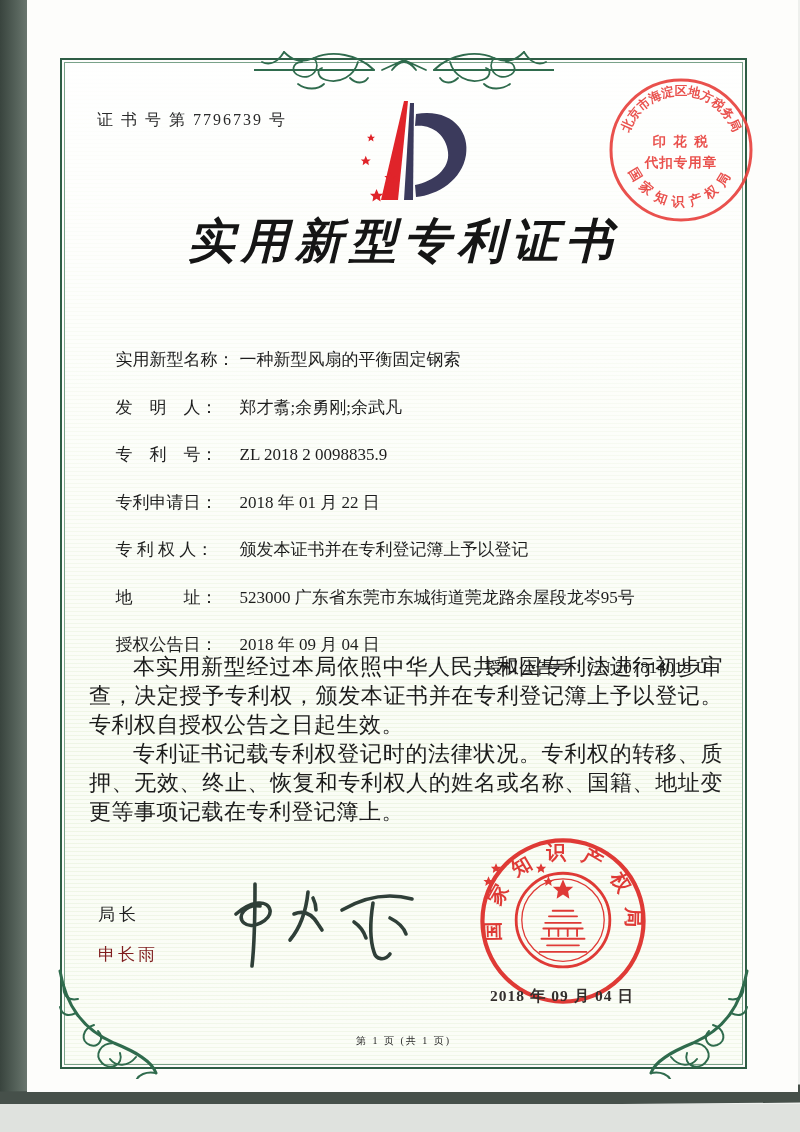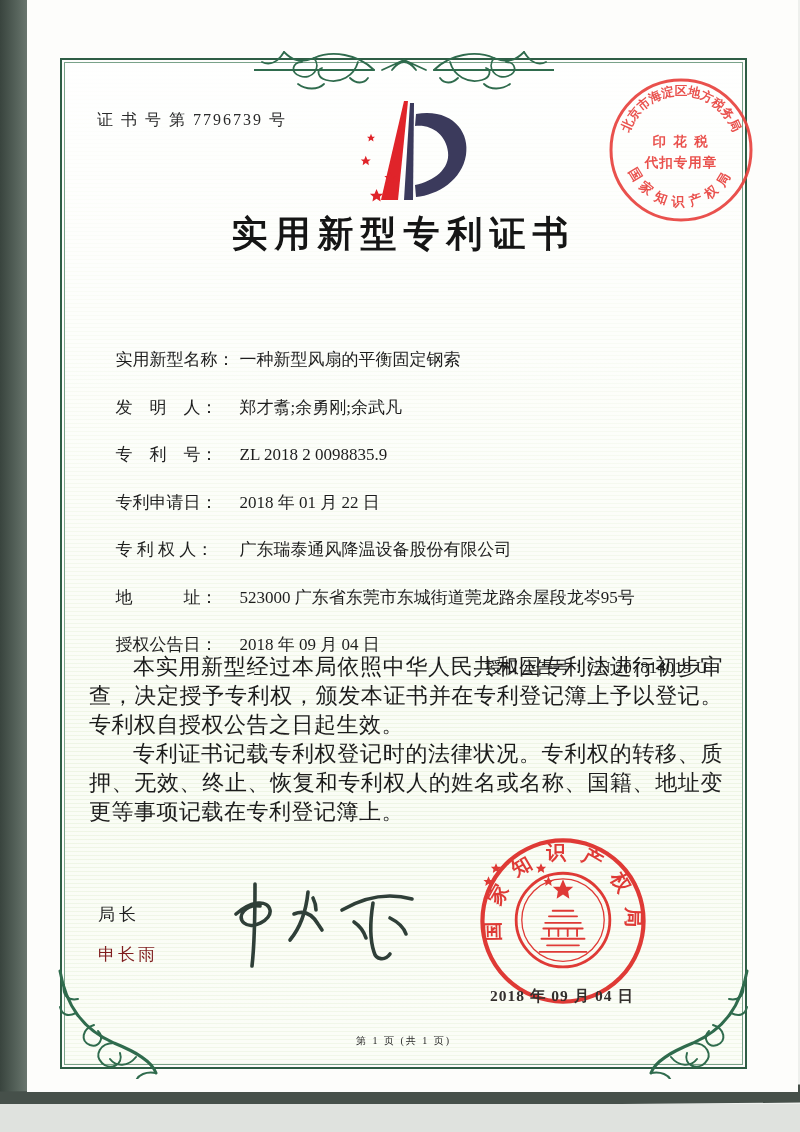--- a/index.html
+++ b/index.html
@@ -24,21 +24,21 @@
       linear-gradient(180deg,rgba(255,255,255,.95) 0%,rgba(255,255,255,.55) 40%,rgba(255,255,255,.18) 70%,rgba(255,255,255,.35) 100%),
       repeating-linear-gradient(0deg,#eaf3de 0px,#eaf3de 1px,#f9fcf3 1px,#f9fcf3 4px);}
 
   .cert-no{position:absolute;left:35px;top:50px;font-size:16px;letter-spacing:2px;color:#2a2a2a;white-space:pre;z-index:5;}
 
   .logo{position:absolute;left:50%;transform:translateX(-50%);top:38px;z-index:4;}
 
   .tax-seal{position:absolute;left:544px;top:15px;width:150px;height:150px;z-index:6;opacity:.92;}
 
   .title{position:absolute;left:0;top:150px;width:100%;text-align:center;
-    font-size:36px;font-weight:bold;letter-spacing:7px;color:#151515;z-index:5;}
+    font-size:47px;font-weight:bold;letter-spacing:7px;color:#151515;z-index:5;font-style:italic;}
   .field{position:absolute;left:28px;font-size:17px;color:#1d1d1d;white-space:pre;z-index:5;}
   .flabel{display:inline-block;min-width:124px;white-space:pre;}
   .fvalue{white-space:pre;}
   .grant-no{position:absolute;left:395px;white-space:pre;}
 
   .paras{position:absolute;left:27px;right:22px;top:592px;z-index:5;}
   .paras p{margin:0;text-indent:2em;font-size:22px;line-height:29px;
     letter-spacing:.5px;color:#1c1c1c;text-align:justify;}
 
   .sig-title{position:absolute;left:36px;top:843px;font-size:17px;letter-spacing:4px;color:#222;z-index:5;text-align:center;}
@@ -148,21 +148,21 @@
     <div class="field" style="top:268px">
       <span class="flabel">实用新型名称：</span><span class="fvalue">一种新型风扇的平衡固定钢索</span>
     </div>
     <div class="field" style="top:363px">
       <span class="flabel">专　利　号：</span><span class="fvalue">ZL 2018 2 0098835.9</span>
     </div>
     <div class="field" style="top:411px">
       <span class="flabel">专利申请日：</span><span class="fvalue">2018 年 01 月 22 日</span>
     </div>
     <div class="field" style="top:458px">
-      <span class="flabel">专 利 权 人：</span><span class="fvalue">广东瑞泰通风降温设备股份有限公司</span>
+      <span class="flabel">专 利 权 人：</span><span class="fvalue">颁发本证书并在专利登记簿上予以登记</span>
     </div>
     <div class="field" style="top:506px">
       <span class="flabel">地　　　址：</span><span class="fvalue">523000 广东省东莞市东城街道莞龙路余屋段龙岑95号</span>
     </div>
     <div class="field" style="top:553px">
       <span class="flabel">授权公告日：</span><span class="fvalue">2018 年 09 月 04 日</span>
       <span class="grant-no"><span>授权公告号：</span><span>CN 207814019 U</span></span>
     </div>
 
     <div class="paras">

